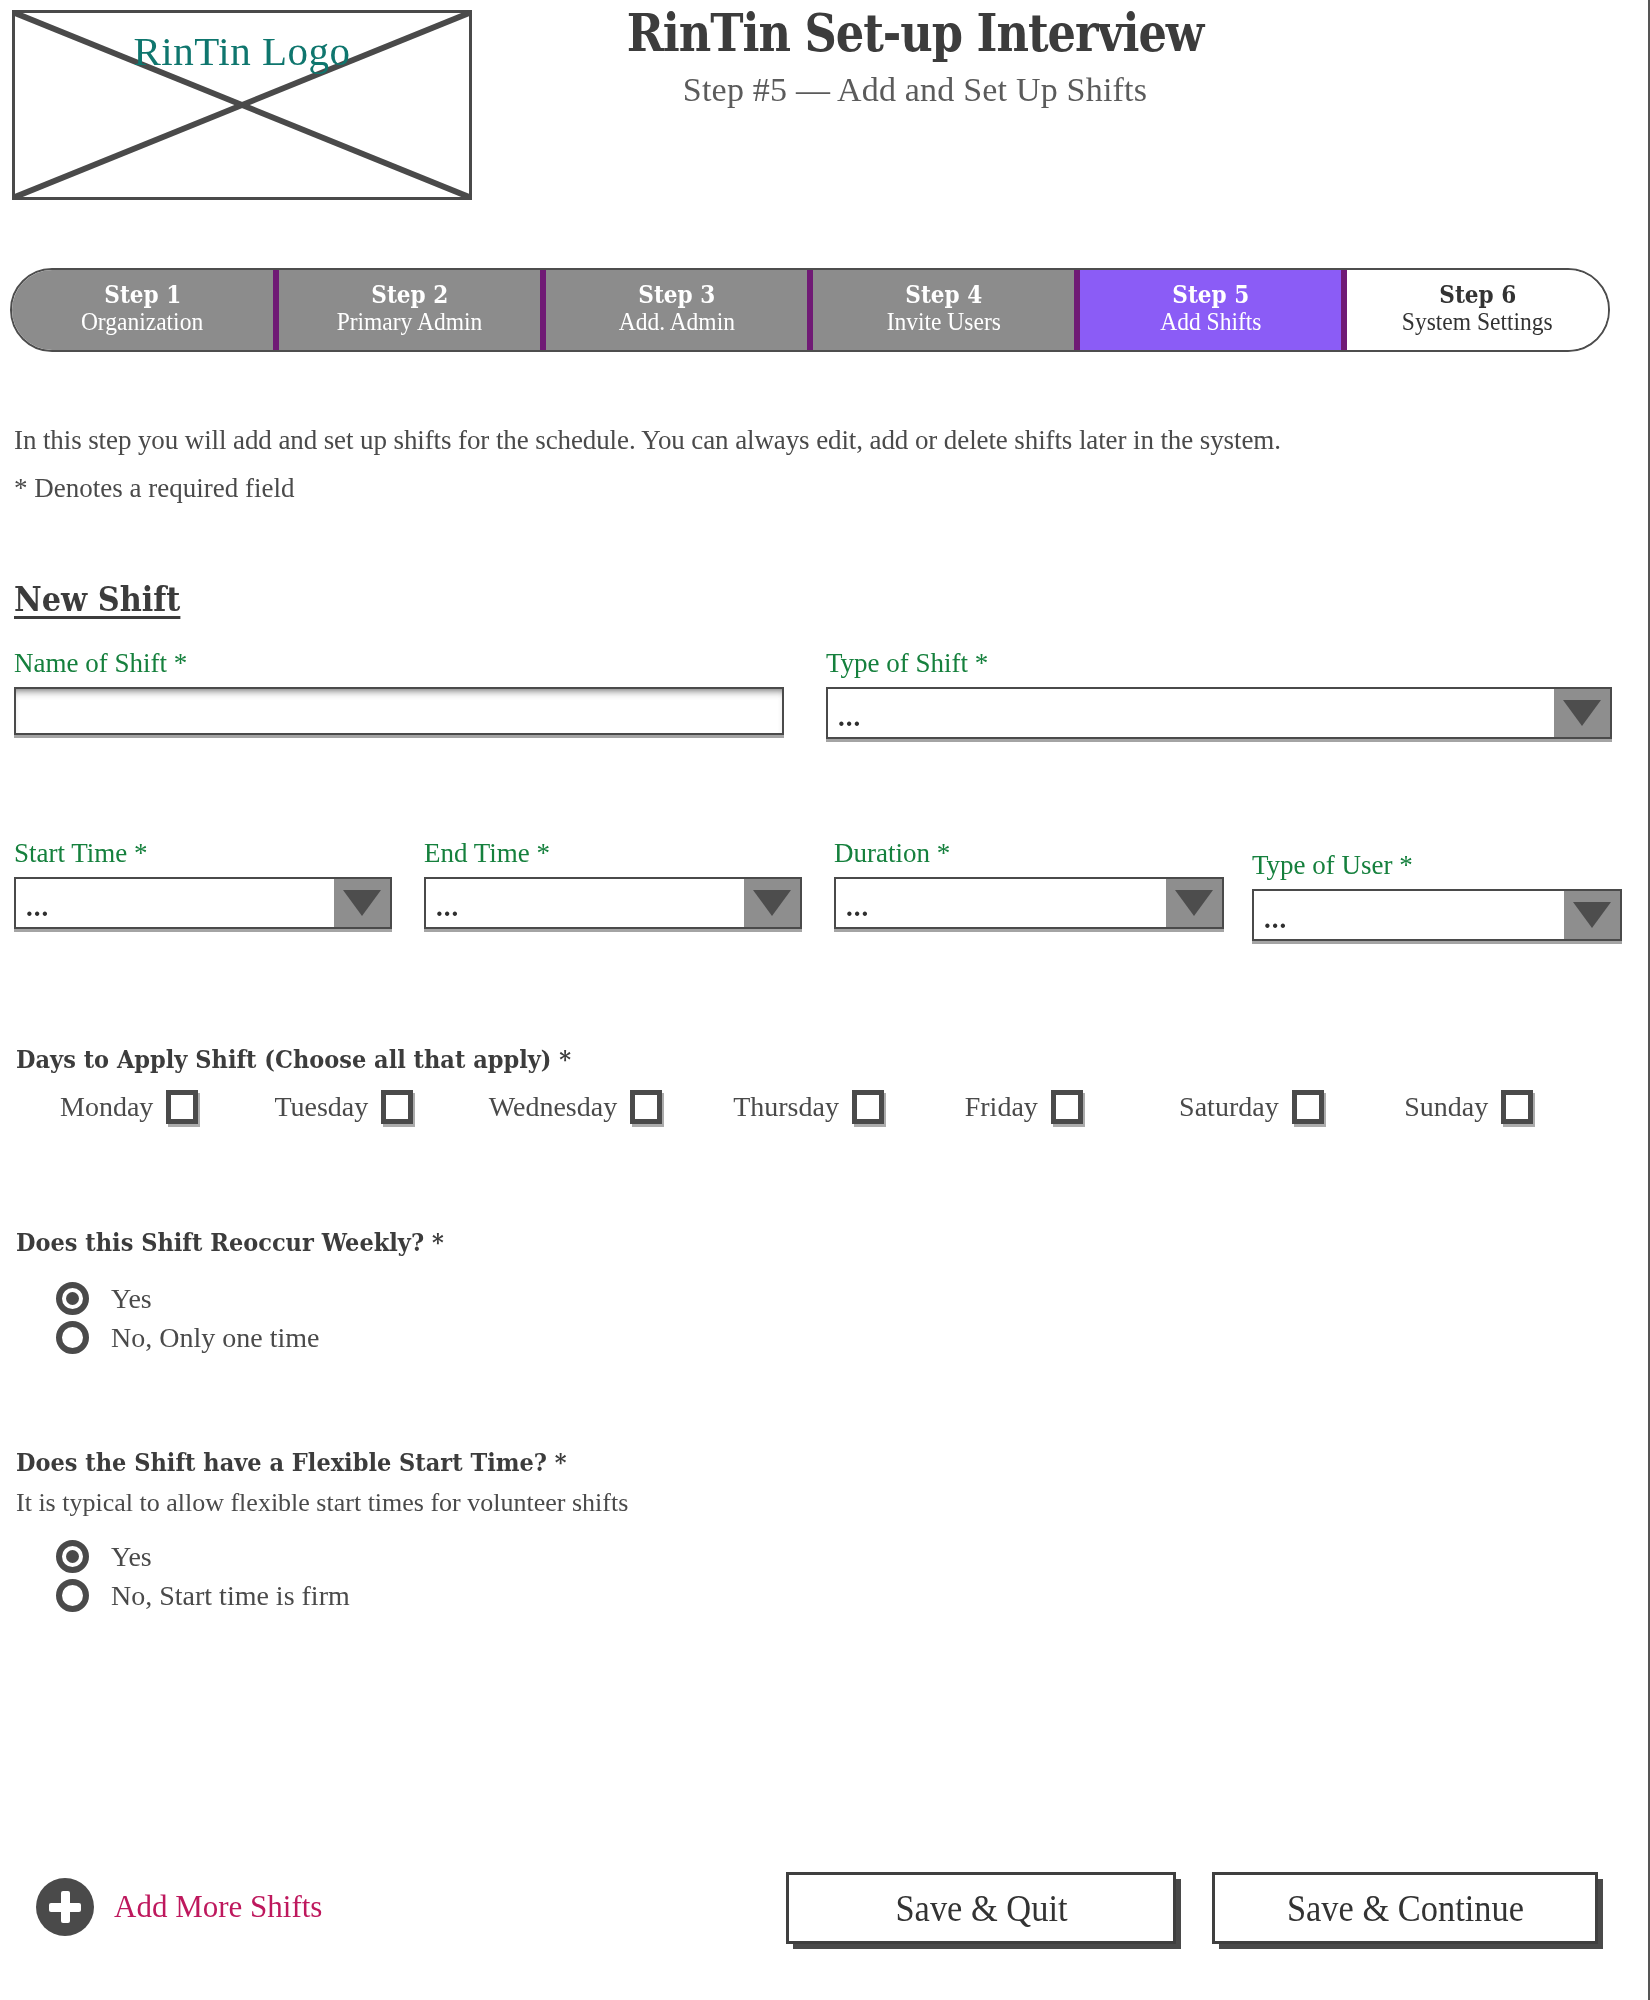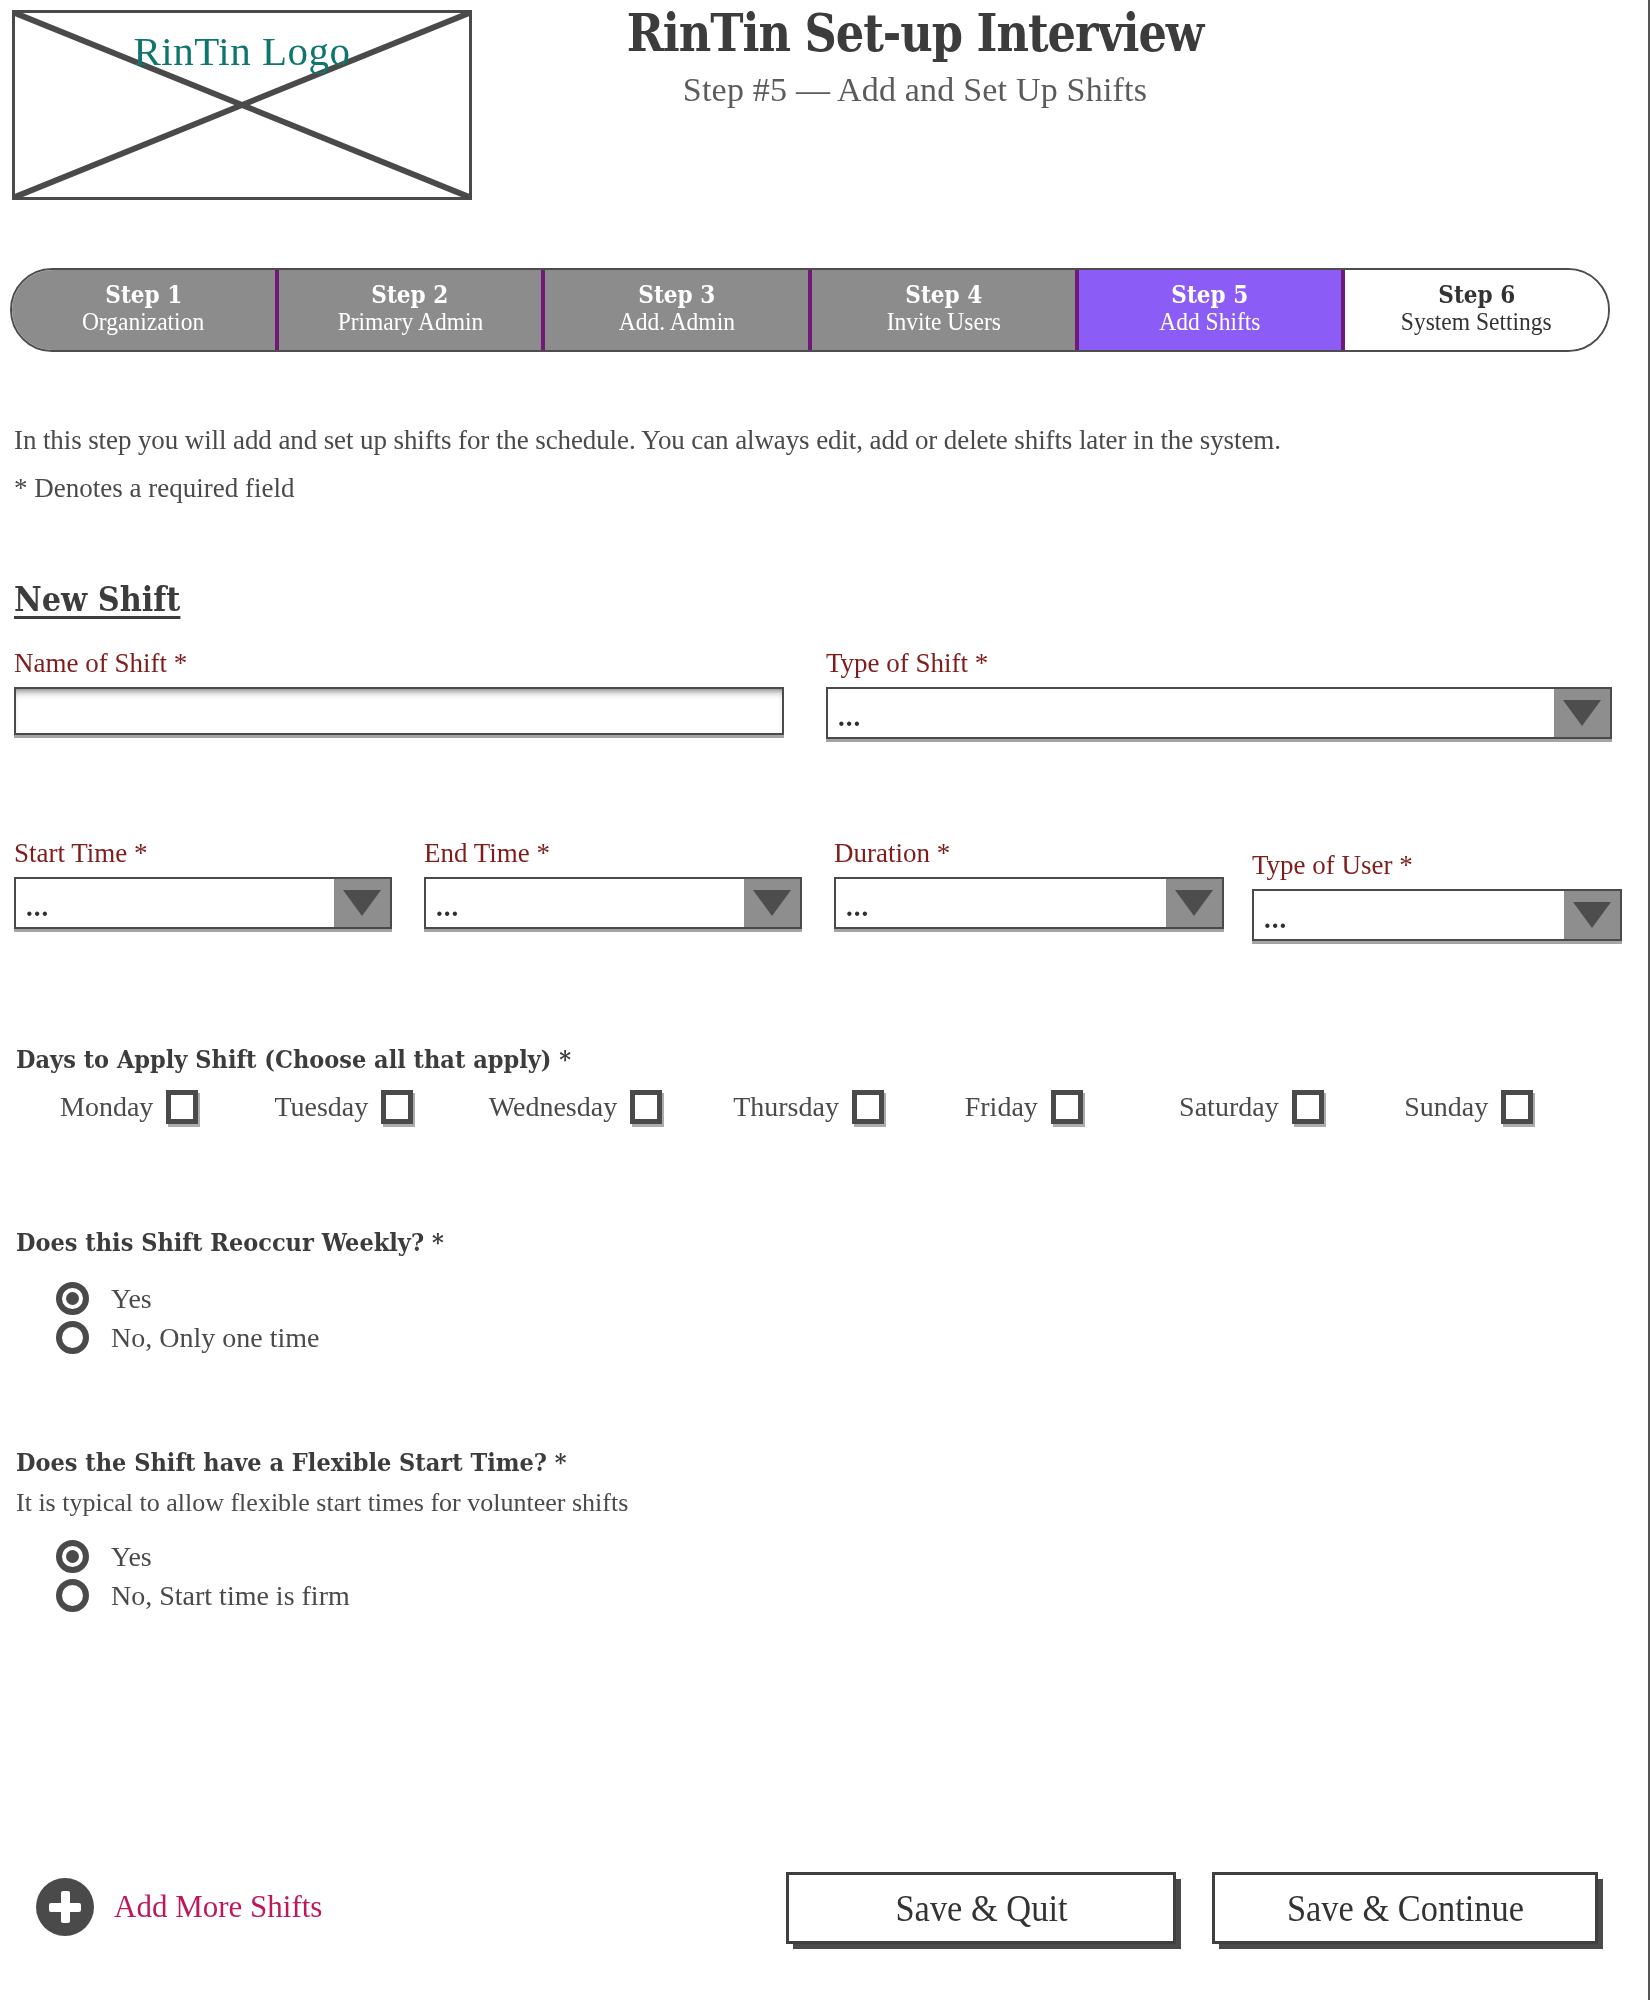--- a/index.html
+++ b/index.html
@@ -80,21 +80,21 @@
     border-radius: 42px;
     overflow: hidden;
     background: #fff;
   }
   .step {
     flex: 1 1 0;
     display: flex;
     flex-direction: column;
     align-items: center;
     justify-content: center;
-    border-right: 4px solid #701a75;
+    border-right: 6px solid #701a75;
     padding-bottom: 2px;
   }
   .step:last-child { border-right: none; }
   .step.done { background: #8c8c8c; color: #ffffff; }
   .step.active { background: #8b5cf6; color: #ffffff; }
   .step.todo { background: #ffffff; color: #333333; }
   .step-num {
     font-family: "DejaVu Serif", "Liberation Serif", serif;
     font-weight: bold;
     font-size: 24px;
@@ -136,21 +136,21 @@
     text-decoration: underline;
     text-underline-offset: 5px;
     transform: scaleX(0.92);
     transform-origin: left;
   }
 
   
   .field { position: absolute; }
   .field-label {
     font-size: 27px;
-    color: #7f1d1d;
+    color: #15803d;
     margin-bottom: 8px;
     white-space: nowrap;
   }
 
   .text-input {
     width: 100%;
     height: 48px;
     background: #fff;
     border: 2px solid #4a4a4a;
     box-shadow: inset 0 7px 9px -6px rgba(60,60,60,0.85),

